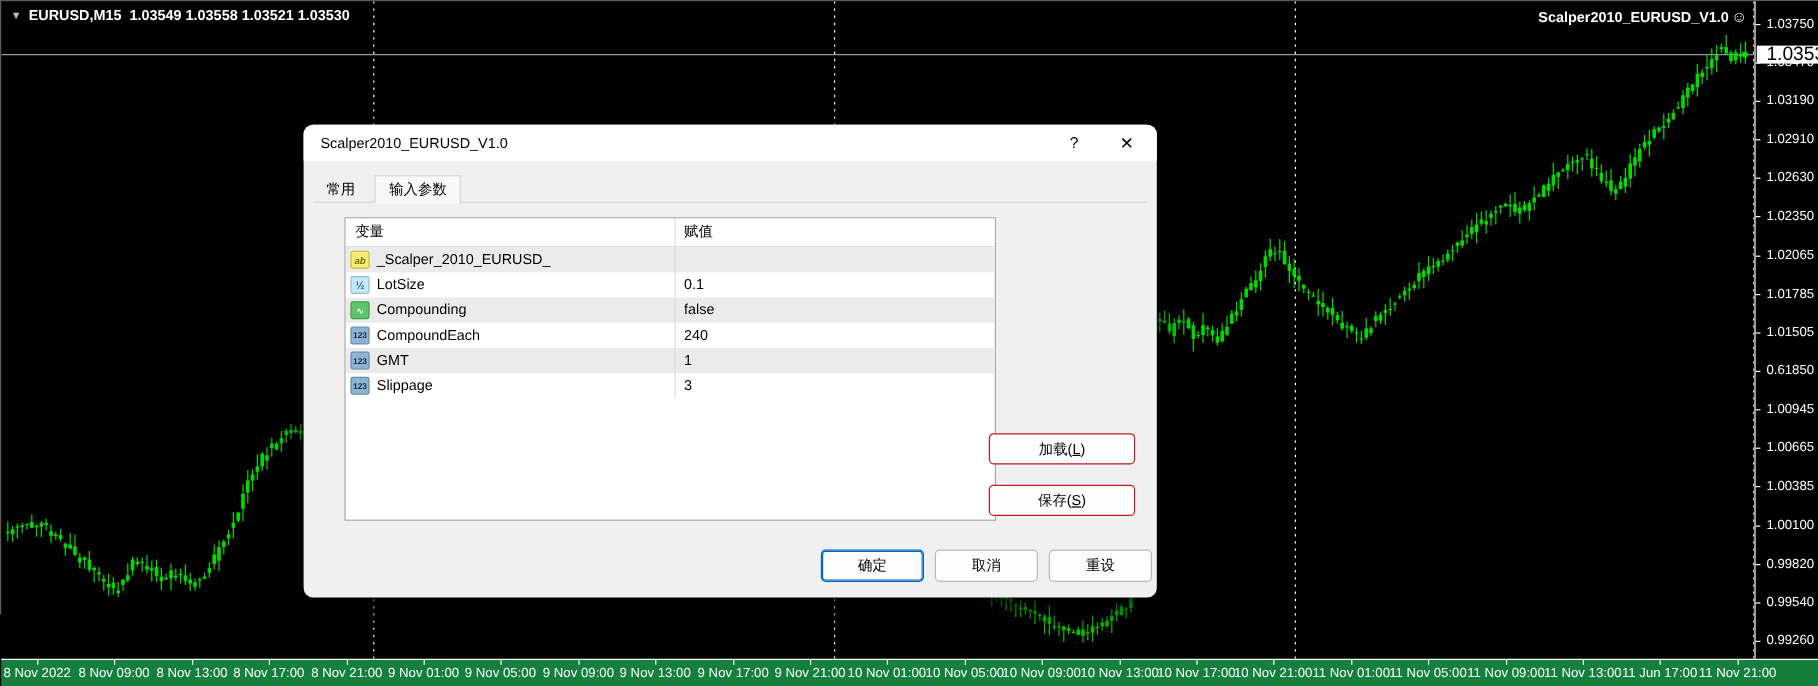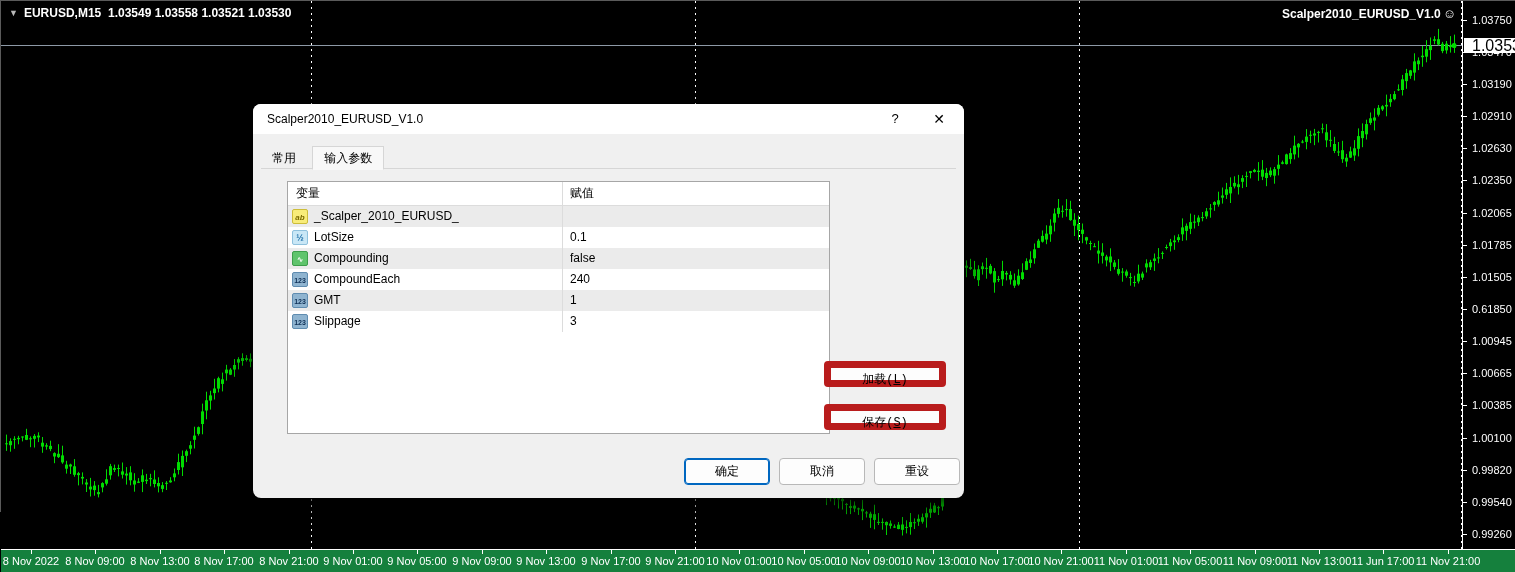--- a/index.html
+++ b/index.html
@@ -55,21 +55,21 @@
   .prow .picon { position:absolute; left:4px; top:3px; width:16px; height:15px; border-radius:2px;
                  font-size:8px; font-weight:bold; text-align:center; line-height:15px; }
   .picon.ab   { background:#f8ec79; color:#7a6a00; border:1px solid #cdbd3a; font-style:italic; }
   .picon.half { background:#c9e7f6; color:#1e6fa8; border:1px solid #8fc1dd; font-size:9px; }
   .picon.bool { background:#5fc46c; color:#fff; border:1px solid #3d9e4b; }
   .picon.int  { background:#8fb4d0; color:#0e2f55; border:1px solid #5f8cb0; font-size:7px; letter-spacing:0; }
   .prow .pname { position:absolute; left:26px; top:0; }
   .prow .pval  { position:absolute; left:282px; top:0; }
 
   .side-btn { position:absolute; left:571px; width:122px; height:26px; background:#fdfdfd;
-              border:7px solid #b91c1c; border-radius:4px; text-align:center; line-height:24px; cursor:pointer;font-family:Liberation Mono, monospace; }
+              border:1px solid #b91c1c; border-radius:4px; text-align:center; line-height:24px; cursor:pointer; }
   #btn-load { top:257px; }
   #btn-save { top:300px; }
   .bot-btn { position:absolute; top:354px; width:86px; height:27px; background:#fdfdfd;
              border:1px solid #b8b8b8; border-radius:4px; text-align:center; line-height:25px; cursor:pointer; }
   #btn-ok { left:431px; border:1px solid #0067c0; box-shadow:0 0 0 1px #0067c0 inset; }
   #btn-cancel { left:526px; }
   #btn-reset { left:621px; }
   .key { text-decoration:underline; }
 </style>
 </head>

